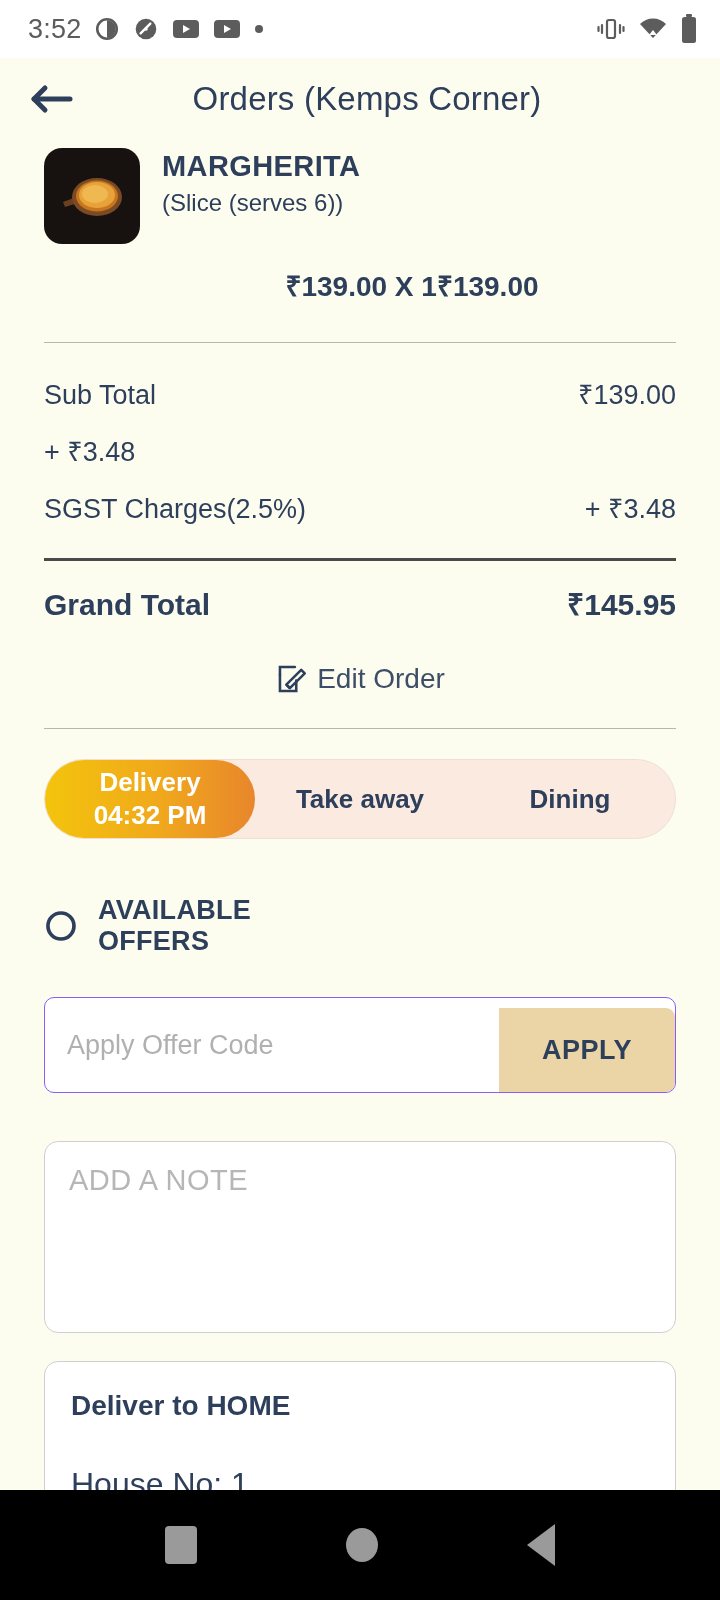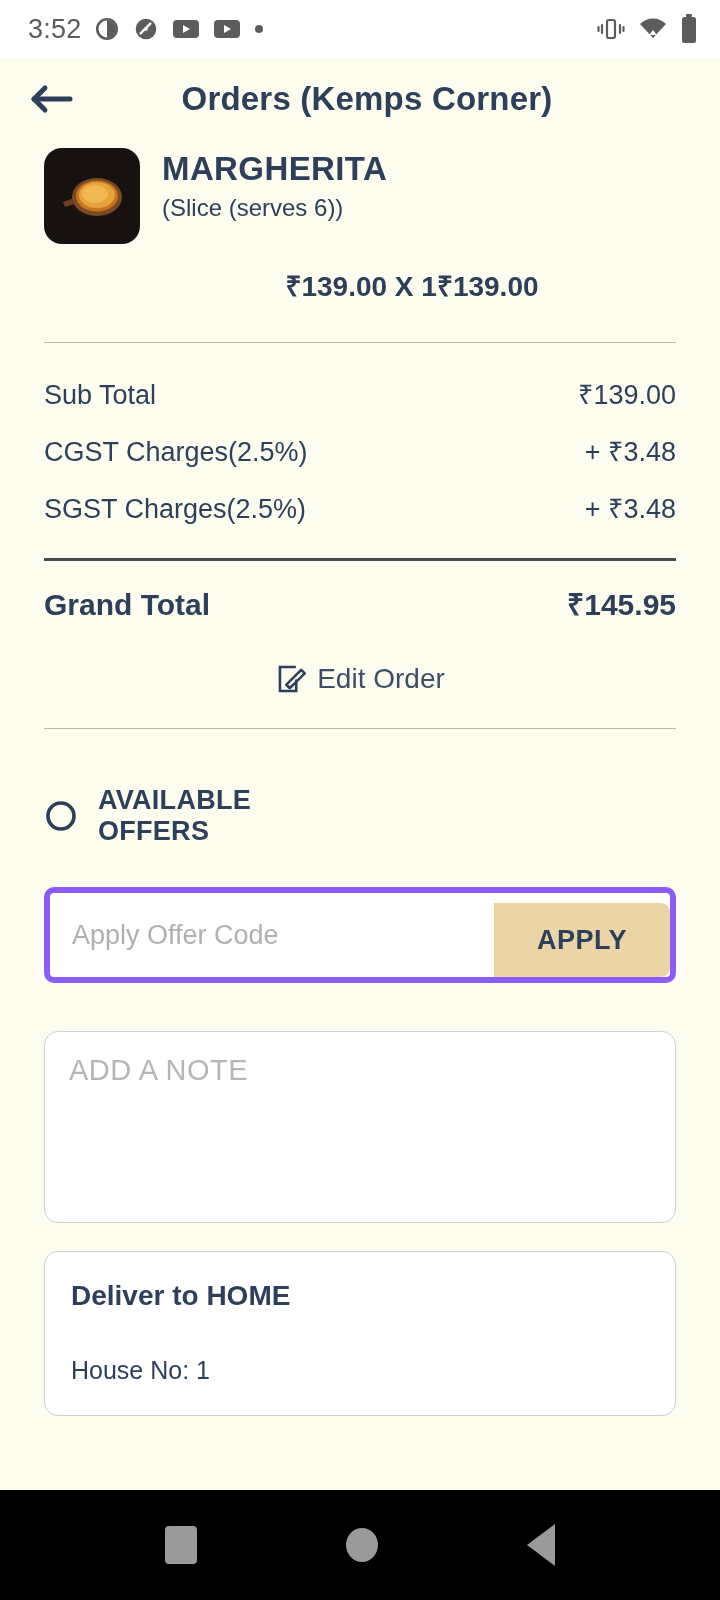--- a/index.html
+++ b/index.html
@@ -23,38 +23,38 @@
   .sb-clock { font-size: 27px; color: #5c5c5c; letter-spacing: .2px; }
   .sb-icon { display: block; }
 
   
   .appbar {
     flex: 0 0 82px; display: flex; align-items: center; padding: 0 24px;
     background: #FCFDEE;
   }
   .back-btn { width: 54px; height: 54px; display: flex; align-items: center; justify-content: center; }
   .appbar-title {
-    flex: 1; text-align: center; font-size: 33px; font-weight: bold;
+    flex: 1; text-align: center; font-size: 33px; font-weight: normal;
     color: #2E3F5C; letter-spacing: .2px; margin-right: 40px;
   }
 
   
   .content { flex: 1 1 auto; padding: 0 44px; overflow: hidden; }
 
   
   .item-row { display: flex; gap: 22px; padding-top: 8px; }
   .thumb {
     width: 96px; height: 96px; border-radius: 18px; flex: 0 0 96px;
     background: #171210; position: relative; overflow: hidden;
   }
   .pan {
     position: absolute; left: 17px; top: 24px; width: 62px; height: 48px;
   }
   .item-info { padding-top: 2px; }
-  .item-name { font-size: 33px; font-weight: bold; color: #2E3F5C; letter-spacing: .4px; }
+  .item-name { font-size: 29px; font-weight: bold; color: #2E3F5C; letter-spacing: .4px; }
   .item-variant { font-size: 24px; color: #2E3F5C; margin-top: 6px; }
 
   .price-row {
     display: flex; justify-content: center; align-items: baseline;
     margin-top: 22px; padding: 0 18px 0 122px;
   }
   .price-left { font-size: 28px; font-weight: bold; color: #2E3F5C; }
   .price-right { font-size: 28px; font-weight: bold; color: #2E3F5C; }
 
   .rule-thin { height: 1px; background: #b9b7a6; margin: 38px 0 0 0; }
@@ -102,21 +102,21 @@
 
   
   .offers-row { display: flex; align-items: flex-start; margin-top: 56px; }
   .offer-opt { display: flex; align-items: center; gap: 20px; }
   .offer-opt.first { width: 47%; }
   .offer-label { font-size: 27px; font-weight: bold; color: #2E3F5C; letter-spacing: .3px; }
 
   
   .promo-box {
     margin-top: 40px; height: 96px; display: flex;
-    border: 6px solid #8b5cf6; border-radius: 10px; overflow: hidden;
+    border: 1px solid #8b5cf6; border-radius: 10px; overflow: hidden;
     background: #ffffff;
   }
   .promo-input {
     flex: 1; border: none; outline: none; background: transparent;
     font-size: 27px; color: #2E3F5C; padding: 0 22px;
     font-family: "Liberation Sans", sans-serif;
   }
   .promo-input::placeholder { color: #b0b0b0; }
   .apply-btn {
     width: 176px; background: #EBD5A6; border: none; cursor: pointer;
@@ -135,21 +135,21 @@
     font-family: "Liberation Sans", sans-serif;
   }
   .note-area::placeholder { color: #b6b6b6; letter-spacing: .5px; }
 
   
   .addr-card {
     margin-top: 28px; border: 1px solid #cfcfcf; border-radius: 14px;
     background: #ffffff; padding: 28px 26px 30px 26px;
   }
   .addr-title { font-size: 28px; font-weight: bold; color: #2E3F5C; }
-  .addr-line { font-size: 25px; color: #2E3F5C; margin-top: 8px; }
+  .addr-line { font-size: 32px; color: #2E3F5C; margin-top: 8px; }
   .addr-line.first { margin-top: 44px; }
 
   
   .navbar {
     flex: 0 0 110px; background: #000000; display: flex;
     align-items: center; justify-content: space-around; padding: 0 90px;
   }
   .nav-sq { width: 32px; height: 38px; background: #9a9a9a; border-radius: 4px; }
   .nav-circle { width: 32px; height: 34px; background: #9a9a9a; border-radius: 50%; }
   .nav-tri {
@@ -236,21 +236,20 @@
     </div>
 
     <div class="rule-thin"></div>
 
     <div class="totals">
       <div class="total-line">
         <span>Sub Total</span>
         <span>₹139.00</span>
       </div>
       <div class="total-line">
-        <span>CGST Charges(2.5%)</span>
         <span>+ ₹3.48</span>
       </div>
       <div class="total-line">
         <span>SGST Charges(2.5%)</span>
         <span>+ ₹3.48</span>
       </div>
       <div class="rule-thick"></div>
       <div class="grand-line">
         <span>Grand Total</span>
         <span>₹145.95</span>
@@ -262,20 +261,35 @@
         <path d="M3.5 9 V20.5 H15 V13" fill="none" stroke="#2E3F5C" stroke-width="1.8" stroke-linecap="round"></path>
         <path d="M3.5 9 V3.5 H14" fill="none" stroke="#2E3F5C" stroke-width="1.8" stroke-linecap="round"></path>
         <path d="M8 16 L18.5 5.5 L21 8 L10.5 18.5 Z" fill="none" stroke="#2E3F5C" stroke-width="1.8" stroke-linejoin="round"></path>
         <path d="M8 16 L10.5 18.5" stroke="#2E3F5C" stroke-width="1.8"></path>
       </svg>
       <span class="edit-label">Edit Order</span>
     </div>
 
     <div class="rule-section"></div>
 
+    <div class="tabs-wrap">
+      <div class="tabs">
+        <div class="tab-pill"></div>
+        <div class="tab active">
+          <span>Delivery</span>
+          <span class="tab-sub">04:32 PM</span>
+        </div>
+        <div class="tab">
+          <span>Take away</span>
+        </div>
+        <div class="tab">
+          <span>Dining</span>
+        </div>
+      </div>
+    </div>
 
     <div class="offers-row">
       <div class="offer-opt first">
         <svg width="38" height="38" viewBox="0 0 24 24">
           <circle cx="12" cy="12" r="9.2" fill="none" stroke="#2E3F5C" stroke-width="2.6"></circle>
         </svg>
         <span class="offer-label">AVAILABLE OFFERS</span>
       </div>
     </div>
 

